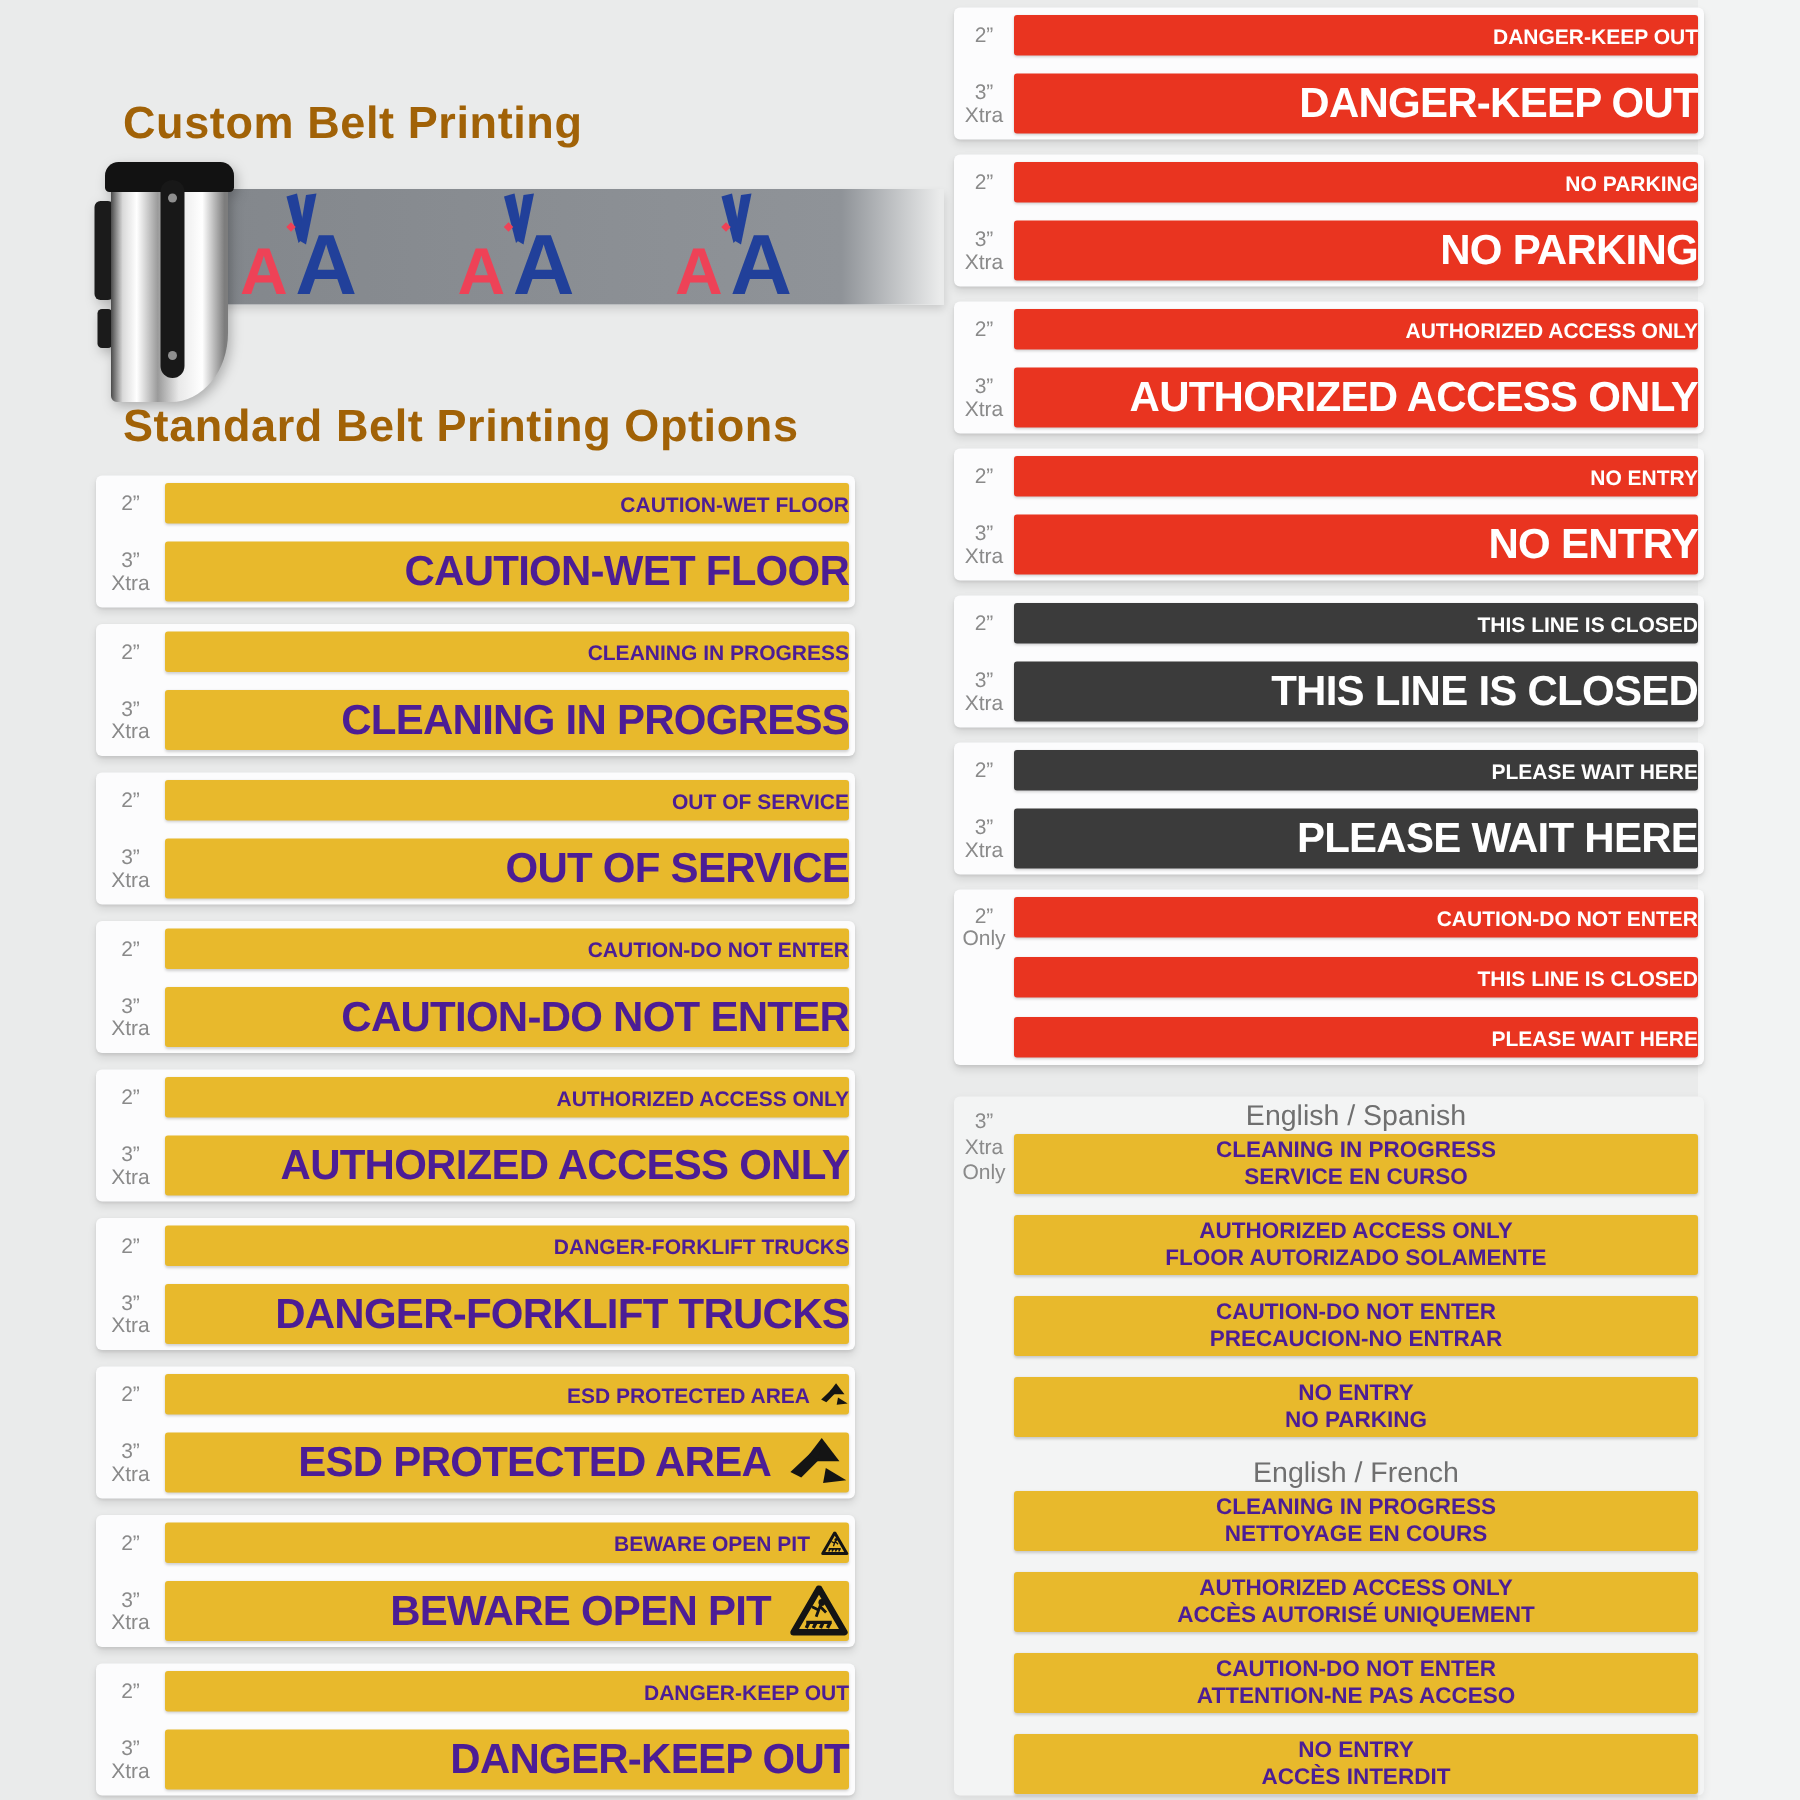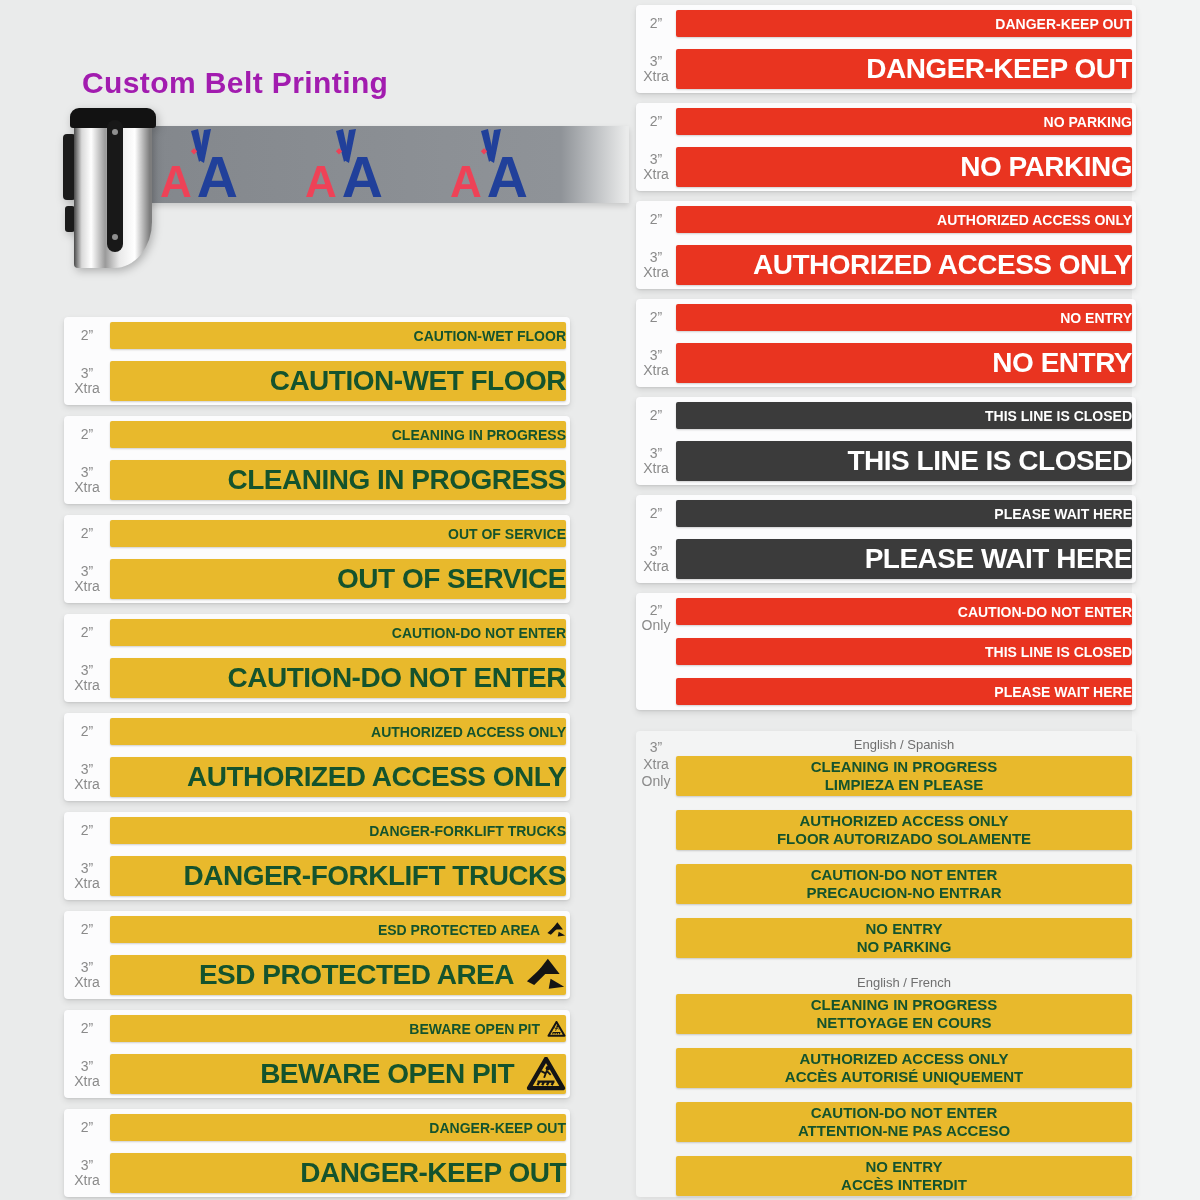--- a/index.html
+++ b/index.html
@@ -1,21 +1,21 @@
 <!DOCTYPE html>
 <html><head>
 <meta charset="utf-8">
 <style>
   html,body{margin:0;padding:0;}
   .page{position:relative;width:1200px;height:1200px;background:#eaebeb;overflow:hidden;
         font-family:"Liberation Sans",sans-serif;}
   .right-strip{position:absolute;left:1132px;top:0;width:68px;height:1200px;background:#f2f3f3;}
 
   
-  .big-title{position:absolute;font-size:30px;font-weight:bold;color:#a21caf;letter-spacing:.4px;white-space:nowrap;}
+  .big-title{position:absolute;font-size:30px;font-weight:bold;color:#a16207;letter-spacing:.4px;white-space:nowrap;}
 
   
   .banner{position:absolute;left:64px;top:104px;width:565px;height:168px;}
   .belt-band{position:absolute;left:78px;top:22px;width:487px;height:77px;
              background:linear-gradient(90deg,#83878c 0%,#8b8f94 55%,#8f9398 86%,rgba(143,147,152,0) 99.5%);
              box-shadow:0 3px 6px rgba(0,0,0,.15);}
   .aa-logo{position:absolute;top:7px;width:78px;height:66px;}
   .aa-red,.aa-blue{position:absolute;bottom:0;font-weight:bold;line-height:.78;font-style:normal;}
   .aa-red{left:0;font-size:44px;color:#ee4257;}
   .aa-blue{right:0;font-size:57px;color:#21409a;}
@@ -36,21 +36,21 @@
   .col-right{position:absolute;left:636px;top:5px;width:500px;}
   .group{box-sizing:border-box;height:88px;background:#fcfcfd;border-radius:4px;
          box-shadow:0 3px 6px rgba(0,0,0,.10),0 1px 2px rgba(0,0,0,.08);
          display:grid;grid-template-columns:46px 1fr;grid-template-rows:27px 40px;
          row-gap:12px;padding:5px 4px 4px 0;margin-bottom:11px;}
   .col-right .group{grid-template-columns:40px 1fr;margin-bottom:10px;}
   .glabel{display:flex;flex-direction:column;align-items:center;justify-content:center;
           color:#8a8a8a;font-size:14px;line-height:15px;}
   .belt{display:flex;align-items:center;justify-content:flex-end;border-radius:2px;
         box-shadow:0 1px 2px rgba(0,0,0,.18);white-space:nowrap;}
-  .yellow{background:#e8b92c;color:#14532d;}
+  .yellow{background:#e8b92c;color:#4c1d95;}
   .red{background:#e93420;color:#ffffff;}
   .dark{background:#3b3b3b;color:#ffffff;}
   .b2{font-size:14px;font-weight:bold;}
   .b3{font-size:28px;font-weight:bold;letter-spacing:-.5px;}
   .icon2{width:19px;height:16px;margin-left:7px;flex:none;}
   .icon3{width:40px;height:34px;margin-left:12px;flex:none;}
 
   
   .only-card{box-sizing:border-box;background:#fcfcfd;border-radius:4px;margin-top:5px;
              box-shadow:0 3px 6px rgba(0,0,0,.10),0 1px 2px rgba(0,0,0,.08);
@@ -58,21 +58,21 @@
   .only-label{justify-content:flex-start;padding-top:5px;}
   .only-belts{display:flex;flex-direction:column;gap:13px;}
   .only-belts .belt{height:27px;flex:none;}
 
   
   .xtra-panel{box-sizing:border-box;position:relative;margin-top:21px;height:466px;
               background:#f3f4f4;border-radius:4px;box-shadow:0 2px 6px rgba(0,0,0,.07);
               padding:6px 4px 10px 40px;}
   .xtra-label{position:absolute;left:0;top:8px;width:40px;display:flex;flex-direction:column;
               align-items:center;color:#8a8a8a;font-size:14px;line-height:17px;}
-  .lang-label{height:16px;line-height:16px;text-align:center;color:#6f6f6f;font-size:13px;margin-bottom:3px;}
+  .lang-label{height:16px;line-height:16px;text-align:center;color:#6f6f6f;font-size:19px;margin-bottom:3px;}
   .lang2{margin-top:17px;text-align:center;}
   .belt.bl{height:40px;margin-bottom:14px;flex-direction:column;justify-content:center;
            font-size:15px;font-weight:bold;line-height:18px;}
   .belt.bl:last-child{margin-bottom:0;}
 </style>
 </head>
 <body>
 
 <svg width="0" height="0" style="position:absolute">
   <defs>
@@ -127,20 +127,21 @@
     </div>
     <div class="head">
       <div class="clip"></div>
       <div class="clip2"></div>
       <div class="body"></div>
       <div class="cap"></div>
       <div class="slot"></div>
     </div>
   </div>
 
+  <div class="big-title" style="left:82px;top:268px;">Standard Belt Printing Options</div>
 
   <div class="groups-left">
 
     <div class="group">
       <div class="glabel">
           <span>2”</span>
         </div>
       <div class="belt b2 yellow">
           <span>CAUTION-WET FLOOR</span>
         </div>
@@ -413,21 +414,21 @@
     <div class="xtra-panel">
       <div class="xtra-label">
           <span>3”</span>
           <span>Xtra</span>
           <span>Only</span>
         </div>
 
       <div class="lang-label">English / Spanish</div>
       <div class="belt bl yellow">
           <span>CLEANING IN PROGRESS</span>
-          <span>LIMPIEZA EN PLEASE</span>
+          <span>SERVICE EN CURSO</span>
         </div>
       <div class="belt bl yellow">
           <span>AUTHORIZED ACCESS ONLY</span>
           <span>FLOOR AUTORIZADO SOLAMENTE</span>
         </div>
       <div class="belt bl yellow">
           <span>CAUTION-DO NOT ENTER</span>
           <span>PRECAUCION-NO ENTRAR</span>
         </div>
       <div class="belt bl yellow">

